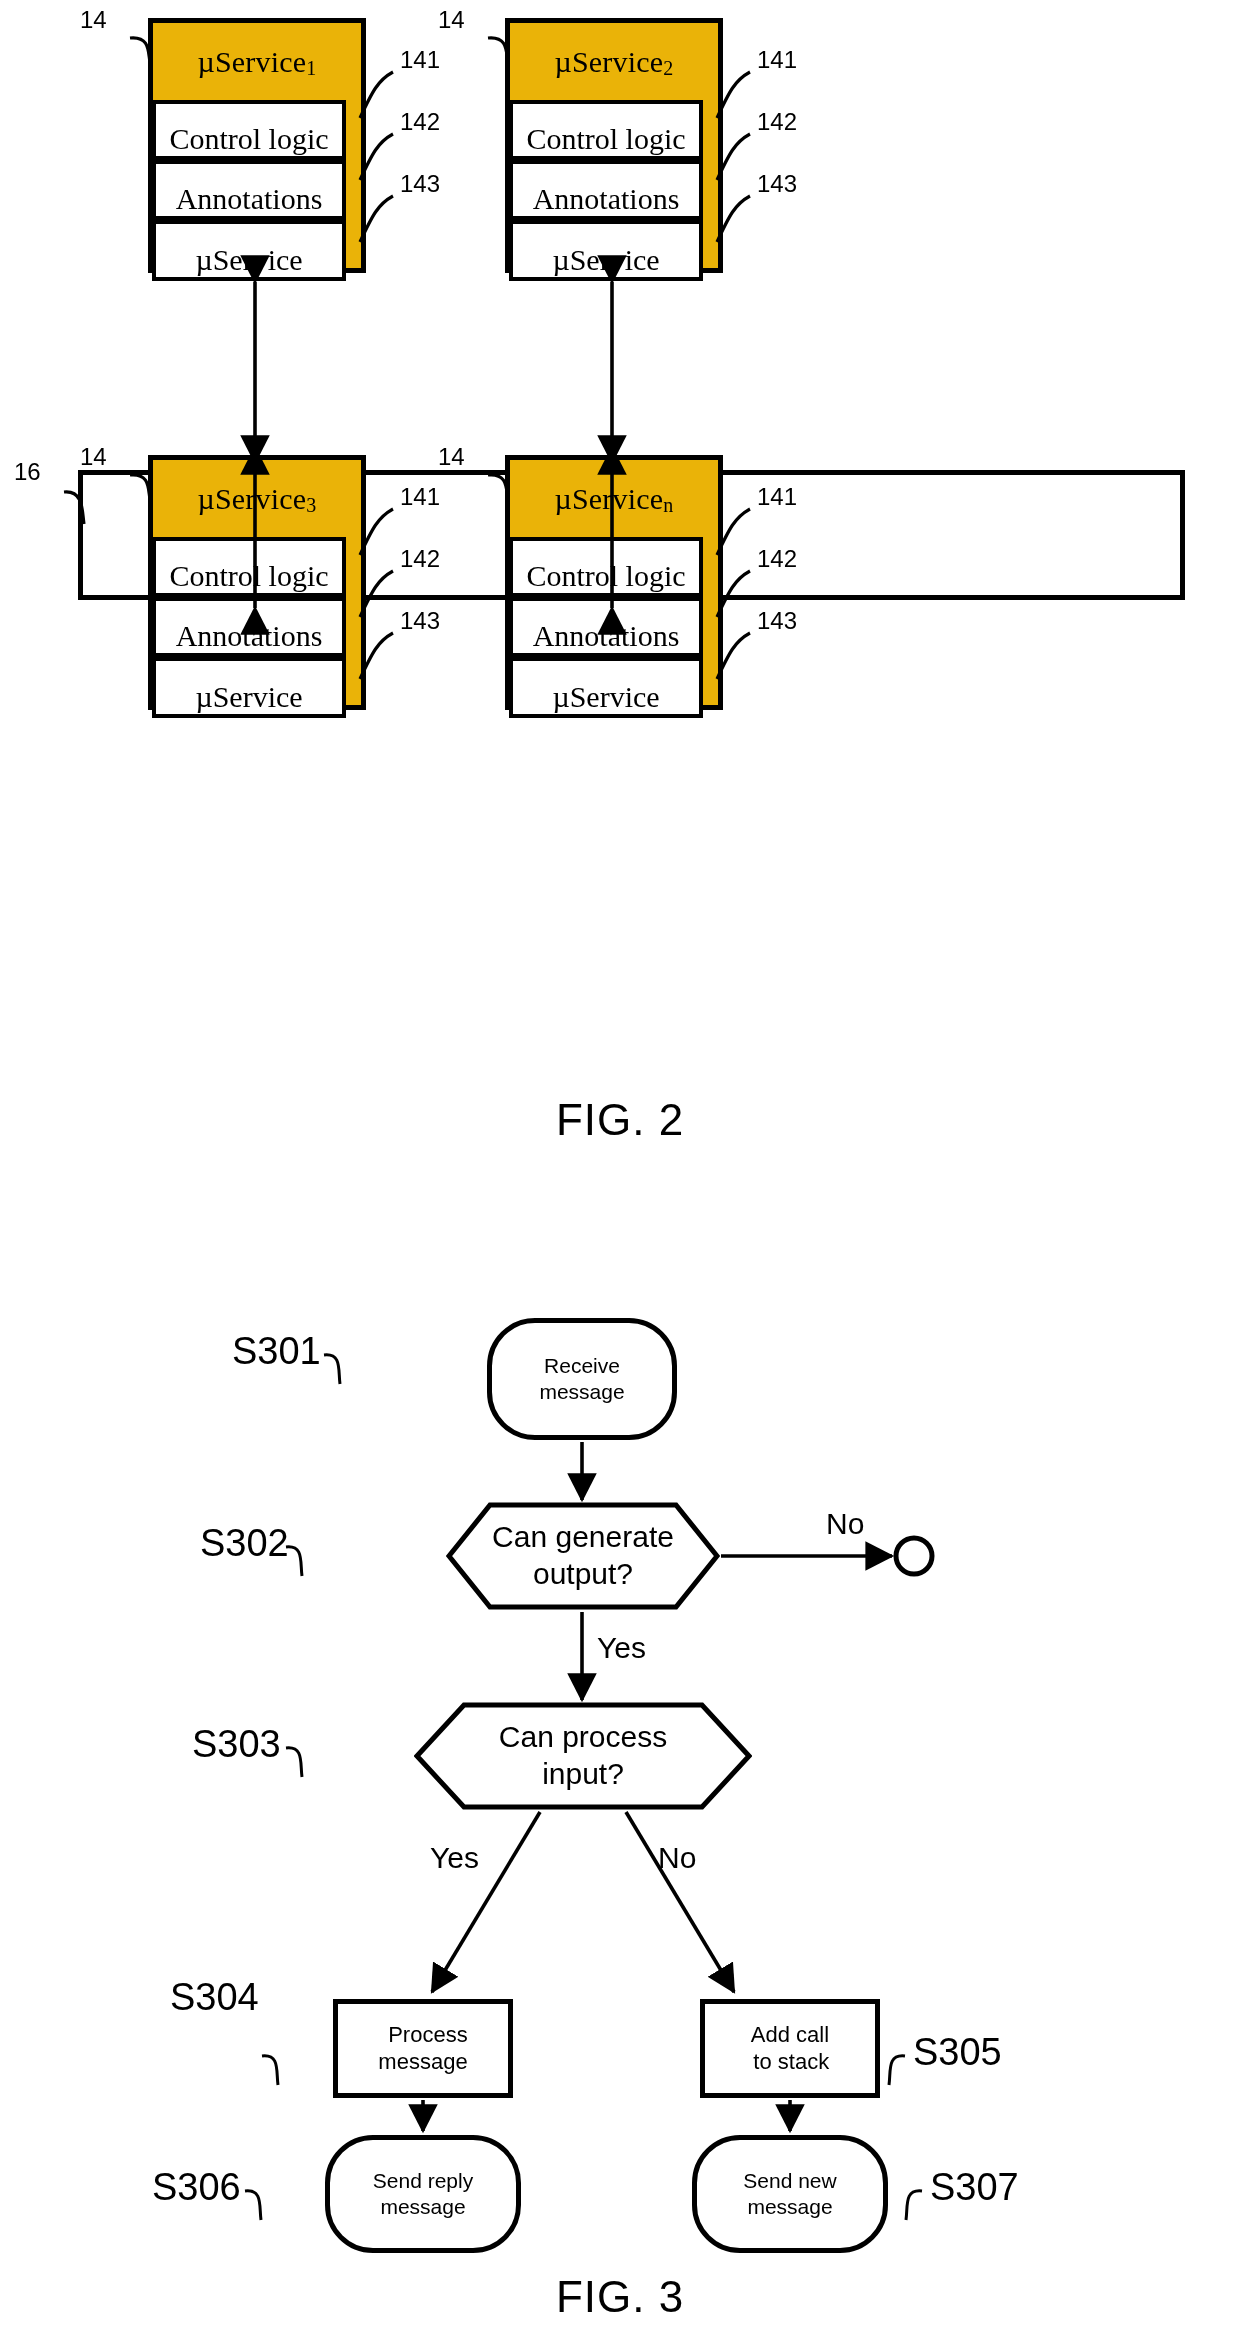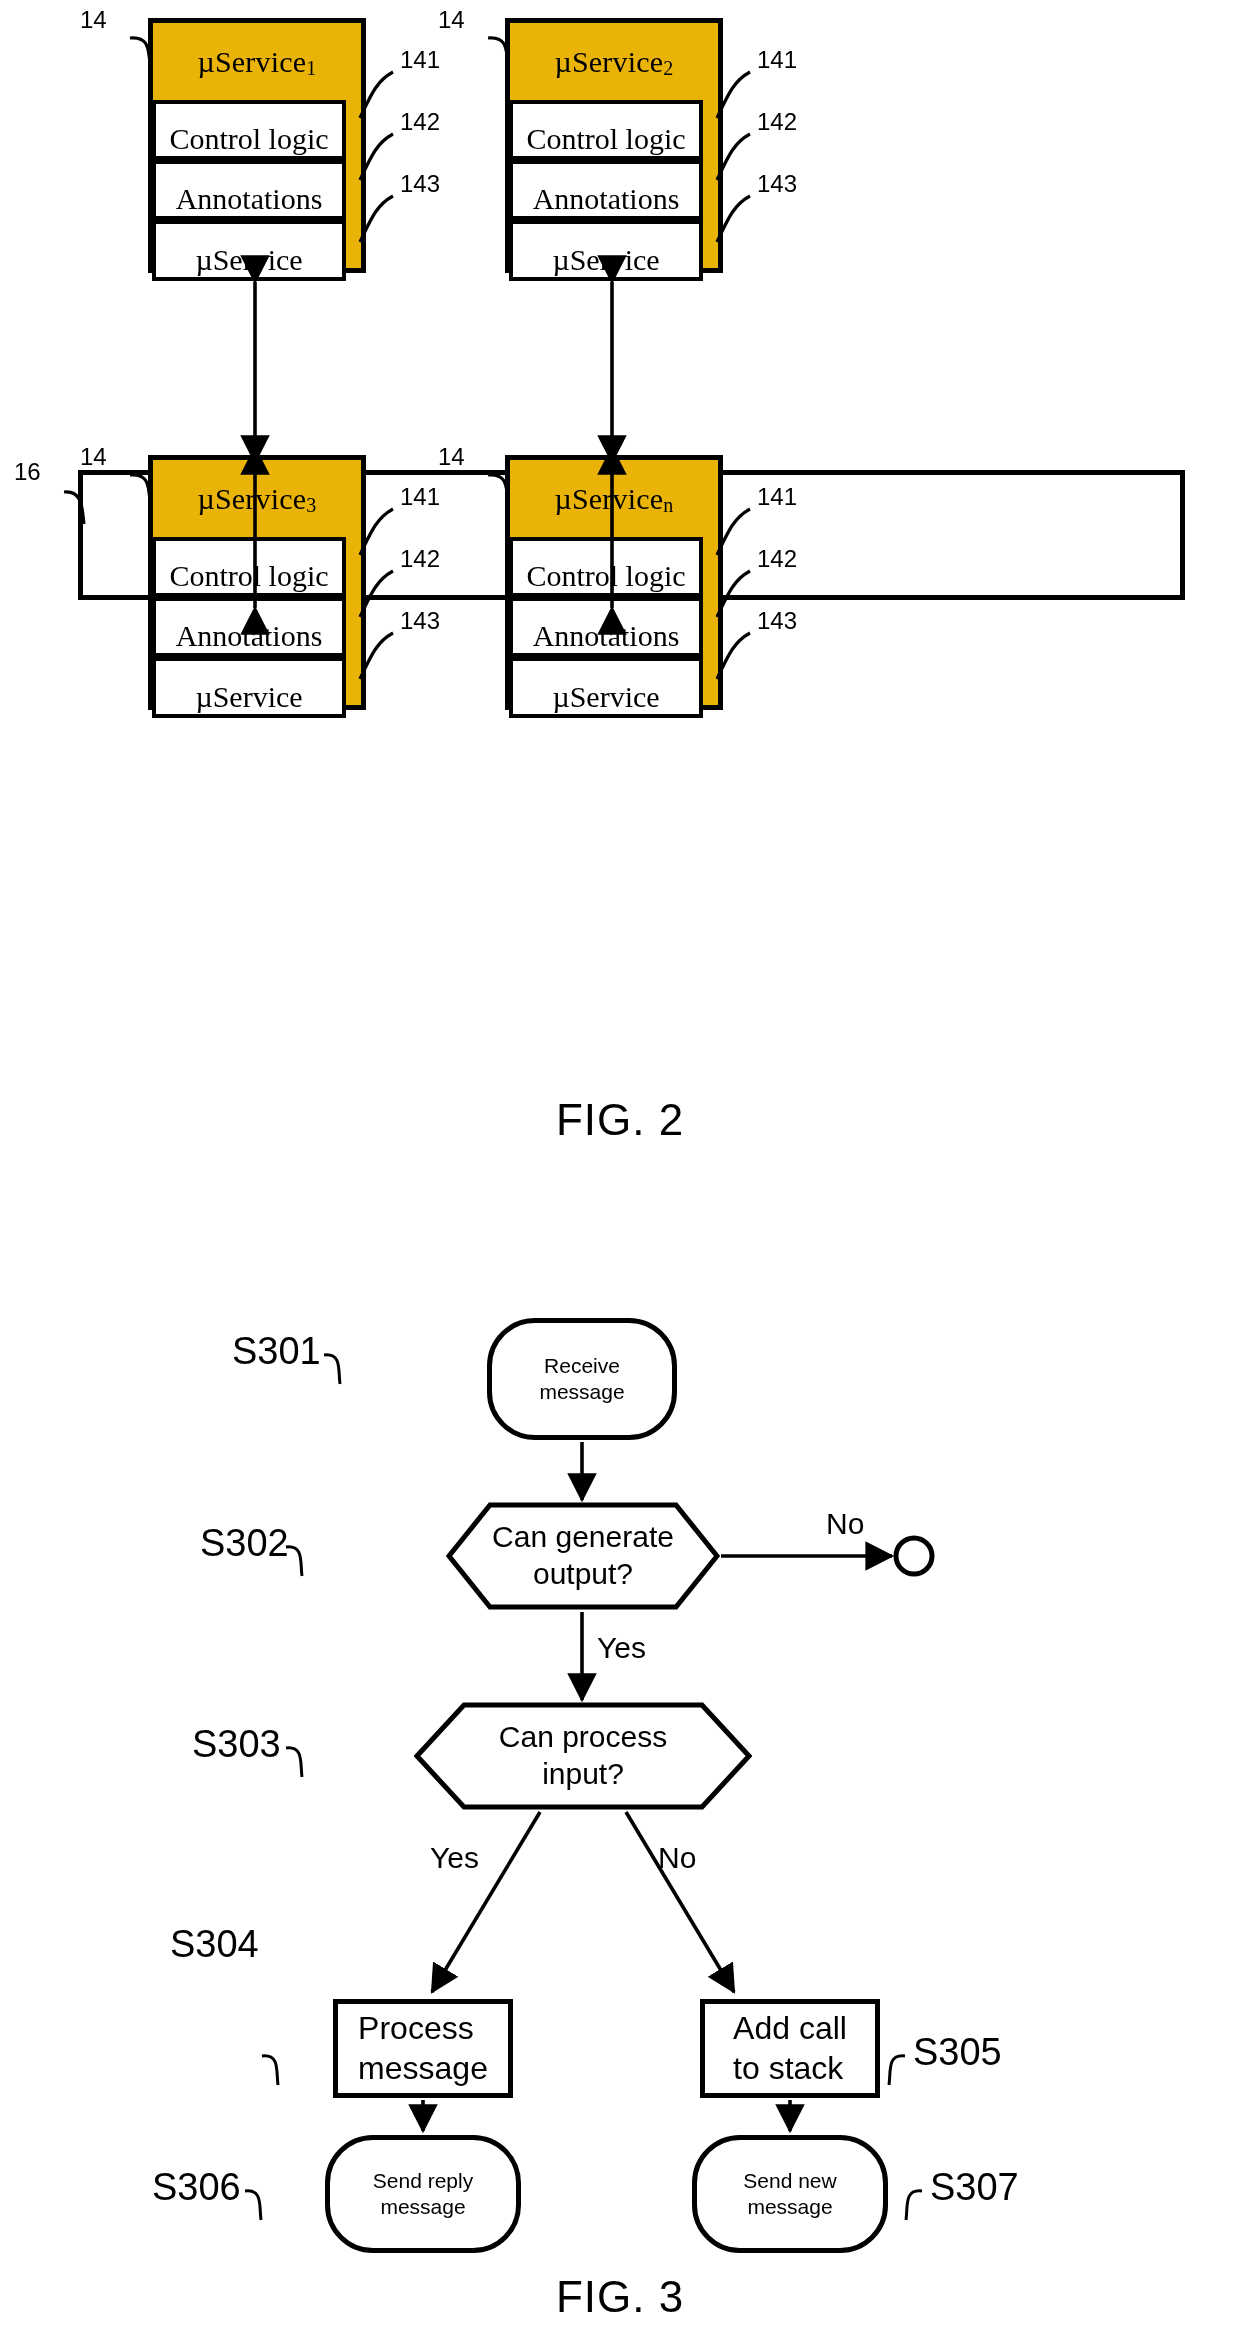--- a/index.html
+++ b/index.html
@@ -27,22 +27,22 @@
        display:flex;align-items:center;justify-content:center;font-size:31px;}
 
   
   .figcap{position:absolute;font-size:44px;letter-spacing:1px;text-align:center;}
 
   
   .term{position:absolute;border:5px solid #000;border-radius:48px/48px;background:#fff;
         box-sizing:border-box;display:flex;align-items:center;justify-content:center;
         text-align:center;font-size:21px;line-height:1.22;}
   .proc{position:absolute;border:5px solid #000;background:#fff;box-sizing:border-box;
-        display:flex;align-items:center;justify-content:center;text-align:left;
-        font-size:32px;line-height:1.22;}
+        display:flex;align-items:center;justify-content:center;text-align:right;
+        font-size:22px;line-height:1.22;}
   .dec{position:absolute;}
   .dec .declabel{position:absolute;left:0;right:0;top:50%;transform:translateY(-50%);
                  text-align:center;font-size:30px;line-height:1.22;}
   .edgelabel{position:absolute;font-size:30px;white-space:nowrap;}
   .steplabel{position:absolute;font-size:38px;white-space:nowrap;}
 
   svg.ov{position:absolute;left:0;top:0;width:1240px;height:2343px;
          overflow:visible;pointer-events:none;}
 </style>
 </head>
@@ -228,21 +228,21 @@
     <div class="edgelabel" style="left:658px;top:1841px;">
       <span>No</span>
     </div>
 
     <div class="proc" style="left:333px;top:1999px;width:180px;height:99px;">
       <div>
         <span>Process</span><br>
         <span>message</span>
       </div>
     </div>
-    <div class="steplabel" style="left:170px;top:1923px;">
+    <div class="steplabel" style="left:170px;top:1976px;">
       <span>S304</span>
     </div>
 
     <div class="proc" style="left:700px;top:1999px;width:180px;height:99px;">
       <div>
         <span>Add call</span><br>
         <span>to stack</span>
       </div>
     </div>
     <div class="steplabel" style="left:913px;top:2031px;">

